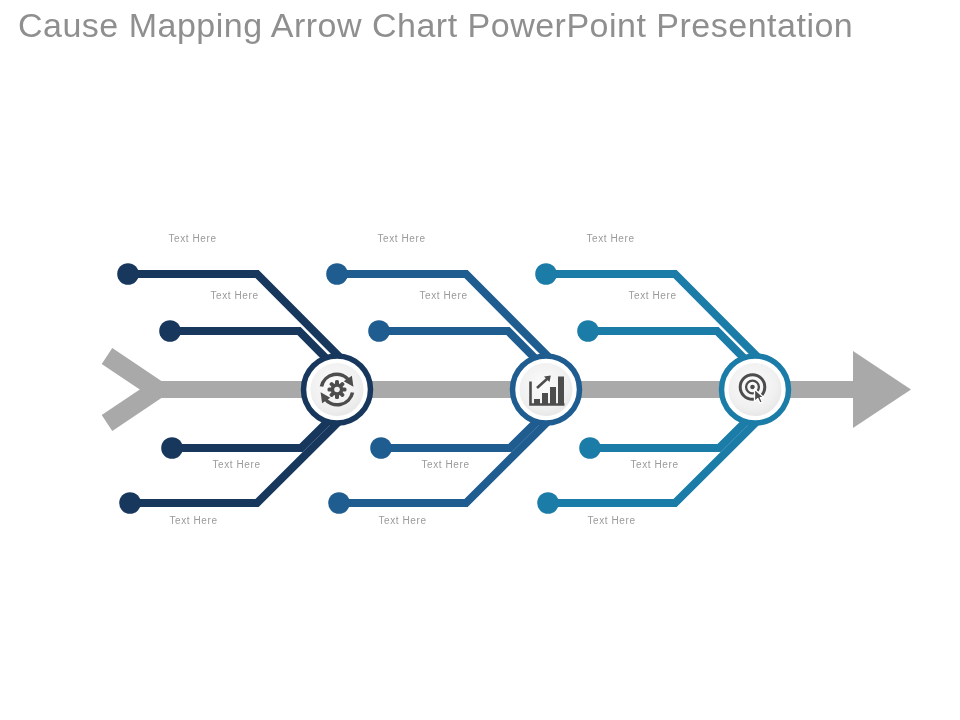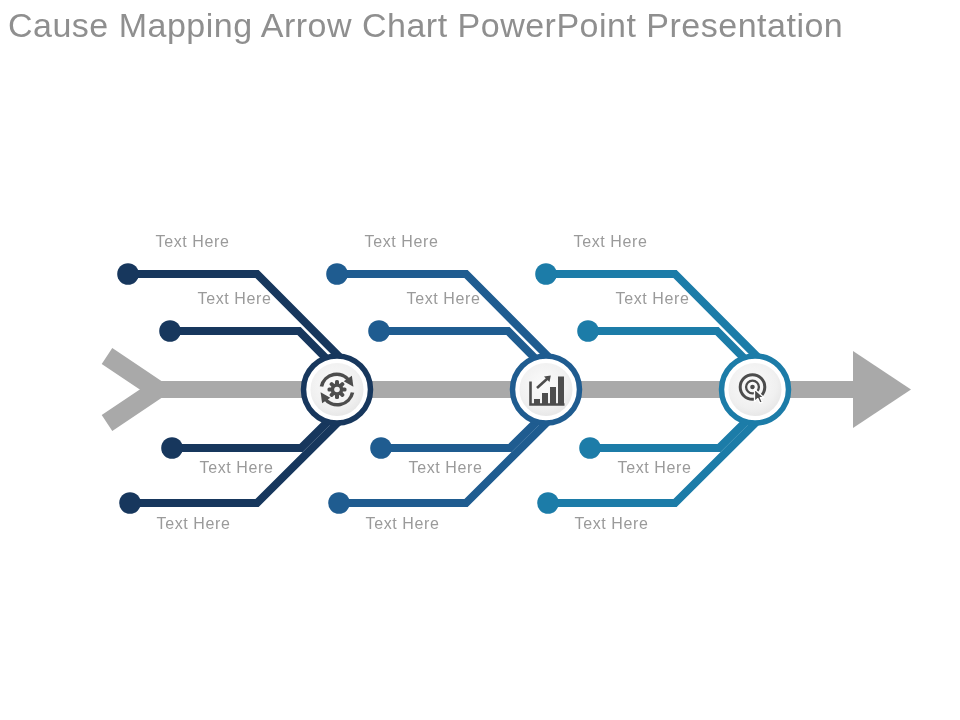--- a/index.html
+++ b/index.html
@@ -8,28 +8,28 @@
     overflow:hidden;font-family:"Liberation Sans",sans-serif;
   }
   .title{
     position:absolute;left:8px;top:6px;margin:0;
     font-size:34px;font-weight:400;letter-spacing:0.5px;color:#8f8f8f;
     white-space:nowrap;
   }
   #diagram{position:absolute;left:0;top:0;}
   .branch-label{
     position:absolute;transform:translateX(-50%);
-    font-size:16px;letter-spacing:0.6px;color:#9a9a9a;white-space:nowrap;
+    font-size:10px;letter-spacing:0.6px;color:#9a9a9a;white-space:nowrap;
   }
 </style>
 </head>
 <body>
 
 <div class="slide">
-  <h1 class="title" style="color: rgb(143, 143, 143);">Cause Mapping Arrow Chart PowerPoint Presentation</h1>
+  <h1 class="title" style="color: rgb(143, 143, 143); margin-left: 10px;">Cause Mapping Arrow Chart PowerPoint Presentation</h1>
   <svg id="diagram" width="960" height="720" viewBox="0 0 960 720">
     <defs>
       <radialGradient id="discGrad" cx="45%" cy="40%" r="65%">
         <stop offset="0%" stop-color="#fbfbfb"></stop>
         <stop offset="70%" stop-color="#f0f0f0"></stop>
         <stop offset="100%" stop-color="#e5e5e5"></stop>
       </radialGradient>
     </defs>
     <g id="arrow-layer">
         <polyline points="107,356 157,389.5 107,423" fill="none" stroke="#a9a9a9" stroke-width="19"></polyline>

